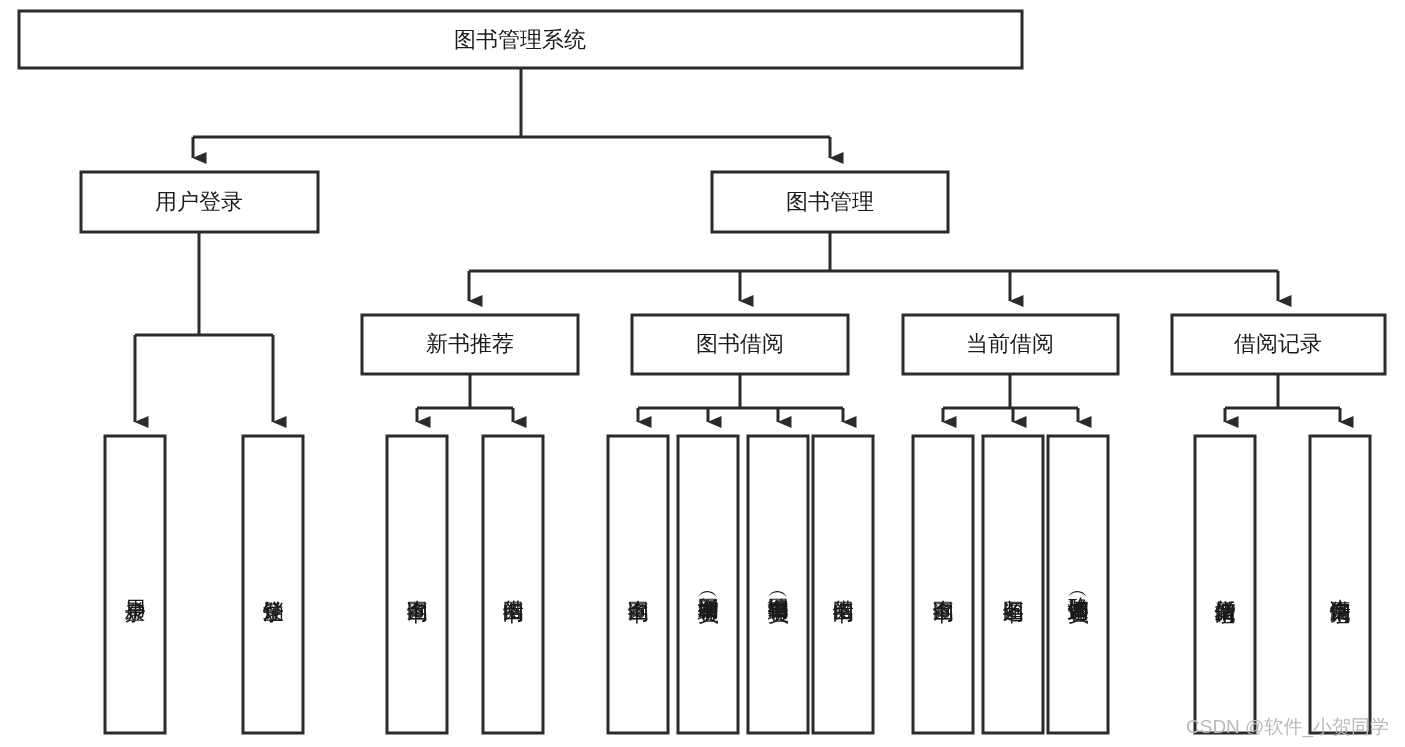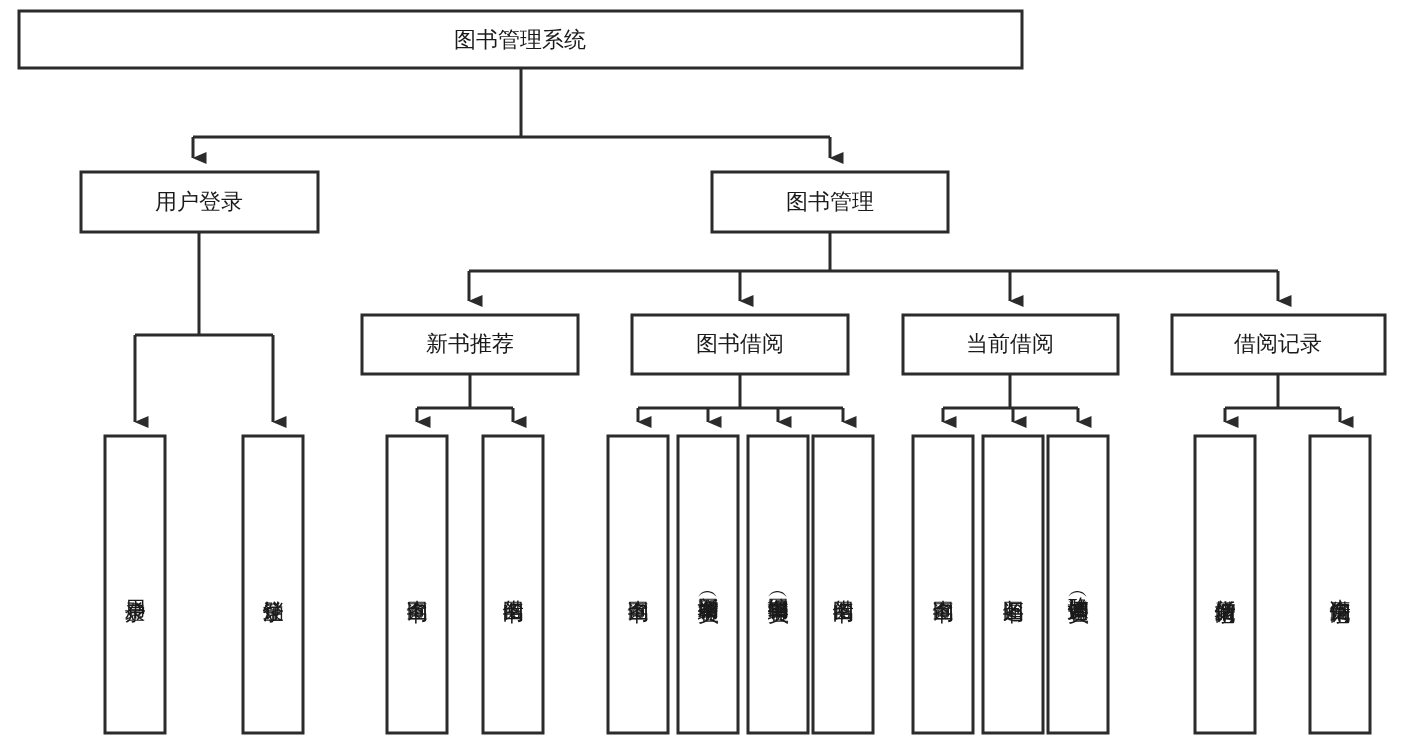--- a/index.html
+++ b/index.html
@@ -190,13 +190,14 @@
   <div class="node-label-v" style="left:748px; top:436px; width:60px; height:297px;">编辑图书（管理员）</div>
   <div class="node-label-v" style="left:813px; top:436px; width:60px; height:297px;">借阅图书</div>
 
   <div class="node-label-v" style="left:913px; top:436px; width:60px; height:297px;">查询图书</div>
   <div class="node-label-v" style="left:983px; top:436px; width:60px; height:297px;">归还图书</div>
   <div class="node-label-v" style="left:1048px; top:436px; width:60px; height:297px;">确认归还（管理员）</div>
 
   <div class="node-label-v" style="left:1195px; top:436px; width:60px; height:297px;">新增借阅记录</div>
   <div class="node-label-v" style="left:1310px; top:436px; width:60px; height:297px;">查询借阅记录</div>
 
+  <div class="watermark">CSDN @软件_小贺同学</div>
 </div>
 
 </body></html>

